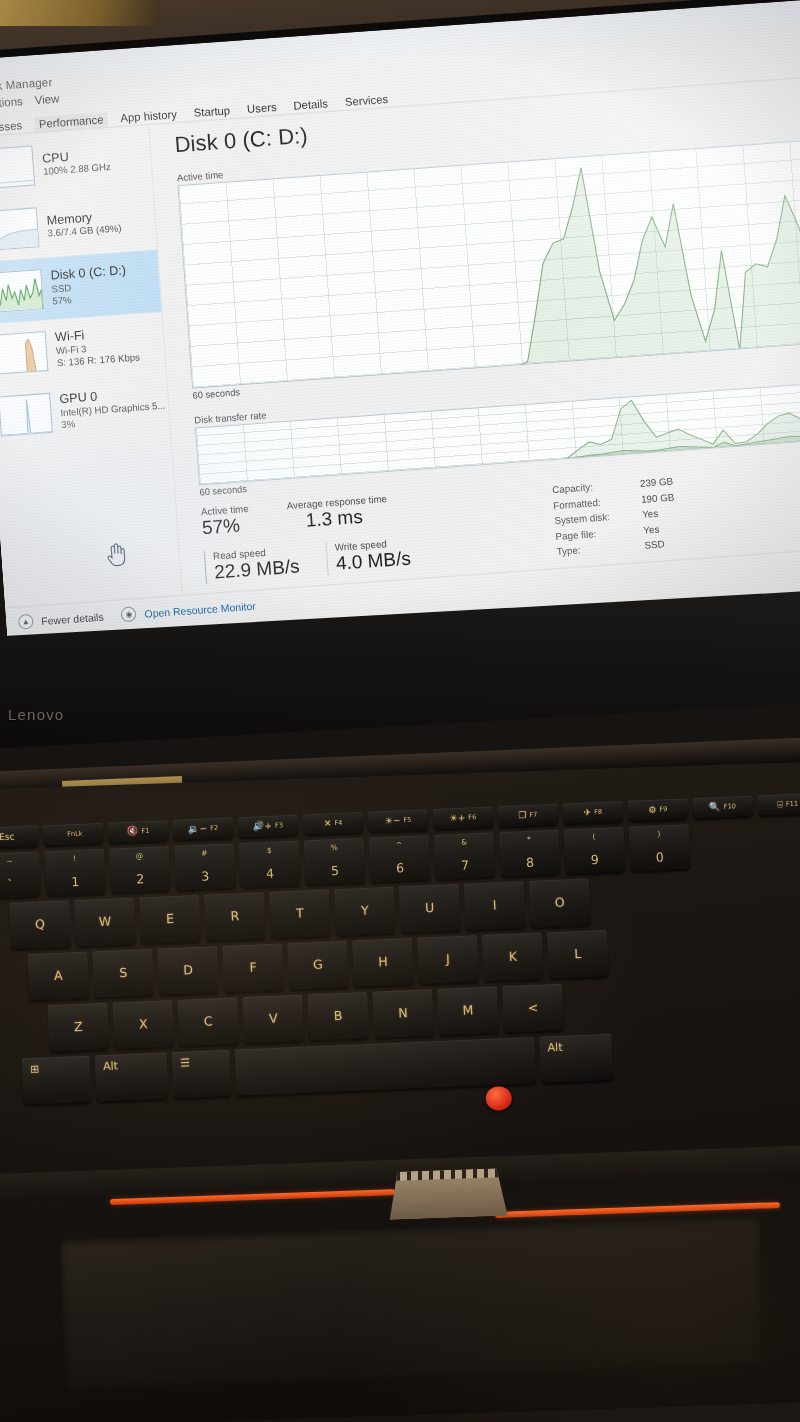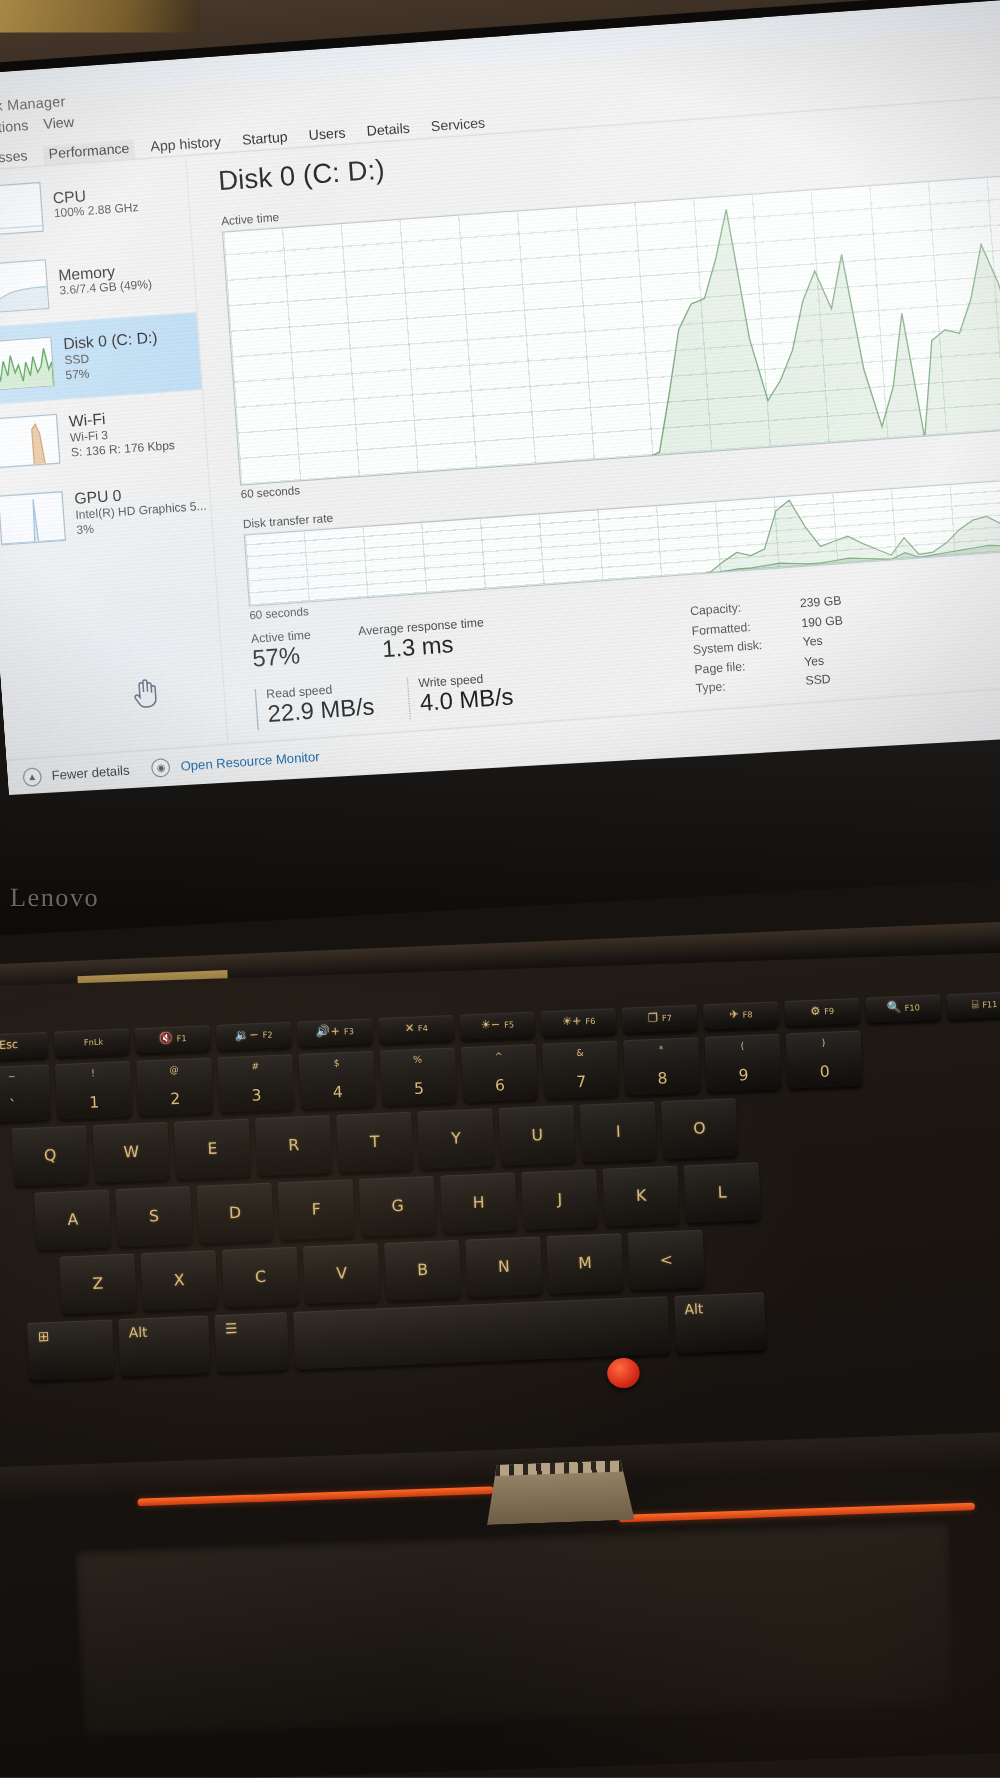--- a/index.html
+++ b/index.html
@@ -227,22 +227,22 @@
   }
 
   
   .lid-bottom {
     position: absolute; left: -30px; top: 638px; width: 880px; height: 112px;
     background: linear-gradient(185deg, #1c1a18 0%, #141210 55%, #0d0b0a 100%);
     transform: rotate(-3.2deg); transform-origin: left top;
   }
   .lenovo {
     position: absolute; left: 8px; top: 706px;
-    font-size: 21px; letter-spacing: 1.2px;
-    color: #6d6560; font-family: Liberation Serif, serif;
+    font-size: 15px; letter-spacing: 1.2px;
+    color: #6d6560; font-family: Liberation Sans, sans-serif;
     text-shadow: 0 1px 1px rgba(0,0,0,.6);
   }
   .hinge {
     position: absolute; left: -20px; top: 772px; width: 860px; height: 26px;
     background: linear-gradient(180deg, #3a2f25, #181411 70%, #0c0a08);
     transform: rotate(-2.4deg); transform-origin: left top;
   }
   .hinge-tab {
     position: absolute; left: 62px; top: 781px; width: 120px; height: 18px;
     background: linear-gradient(180deg, #c4a259, #8a6f35);

